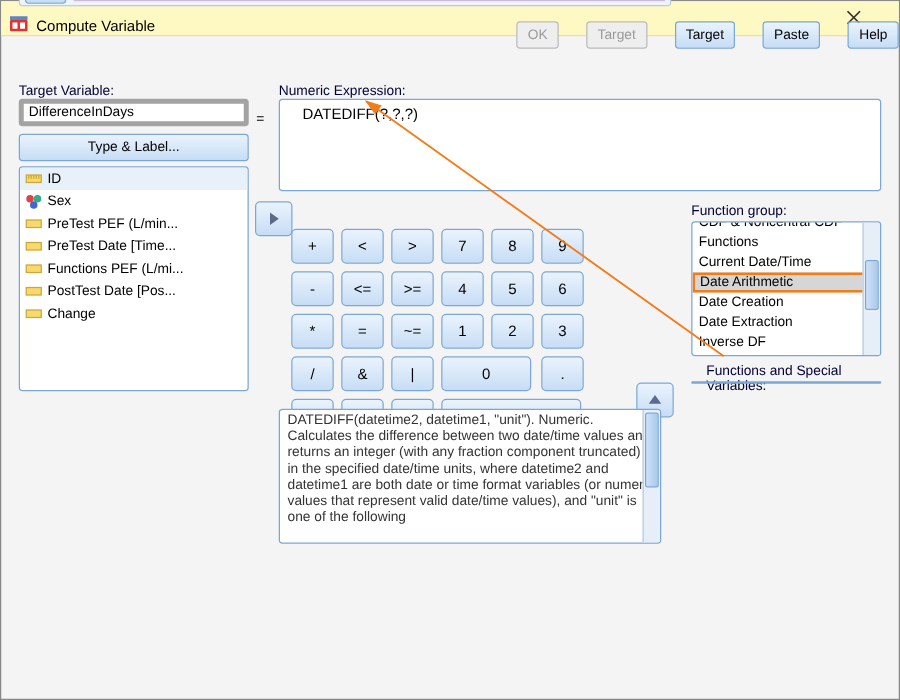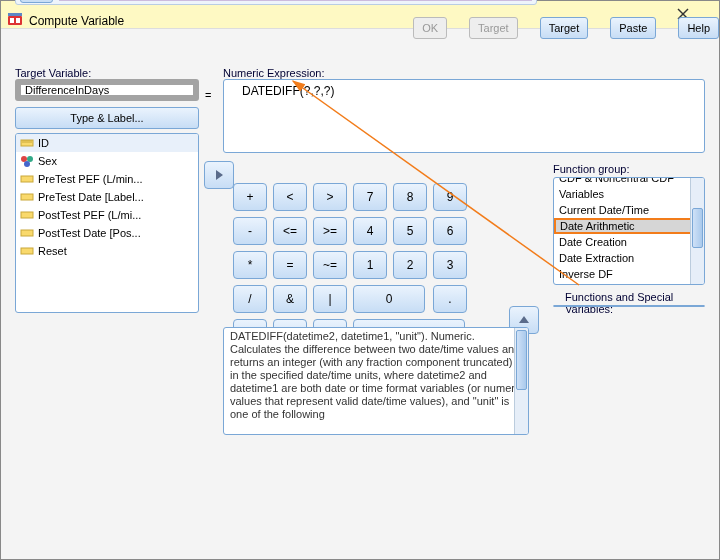--- a/index.html
+++ b/index.html
@@ -5,21 +5,21 @@
 * { box-sizing: border-box; font-family: Tahoma, Arial, sans-serif; font-size: 11px; }
 body { margin: 0; background: #fff; }
 .window { width: 720px; height: 560px; border: 1px solid #888; position: relative; background: #f4f4f4; }
 .titlebar { height: 28px; background: #fef9c3; border-bottom: 1px solid #ddd; display: flex; align-items: flex-end; padding: 0 6px; }
 .titlebar .app-icon { width: 16px; height: 16px; margin-right: 6px; }
 .titlebar .title { flex: 1; font-size: 12px; }
 .titlebar .close { width: 36px; height: 20px; text-align: center; cursor: pointer; }
 .body { position: relative; padding: 10px 14px; }
 .lbl { color: #003; }
 .target-box { display: flex; flex-direction: column; position: absolute; left: 14px; top: 38px; width: 184px; justify-content: center; }
-.target-input { height: 22px; border: 6px solid #a3a3a3; border-radius: 3px; padding: 2px 4px; font-size: 11px; }
+.target-input { height: 22px; border: 4px solid #a3a3a3; border-radius: 3px; padding: 2px 4px; font-size: 11px; }
 .eq { position: absolute; left: 204px; top: 60px; }
 .expr-area { position: absolute; left: 222px; top: 38px; right: 14px; }
 .expr-box { width: 100%; height: 74px; border: 1px solid #7aa7d6; border-radius: 3px; background: #fff; padding: 4px 18px; font-size: 12px; resize: none; }
 .type-btn { margin-top: 6px; }
 .btn { background: linear-gradient(#eaf3fd,#c7ddf5); border: 1px solid #7aa7d6; border-radius: 3px; padding: 3px 8px; cursor: pointer; height: 22px; font-size: 11px; }
 .btn:disabled { color: #999; background: #eee; border-color: #bbb; cursor: default;}
 .varlist { position: absolute; left: 14px; top: 104px; width: 184px; height: 180px; border: 1px solid #7aa7d6; border-radius: 3px; background: #fff; overflow: hidden; }
 .varlist .row { height: 18px; display: flex; align-items: center; padding: 0 4px; gap: 4px; }
 .varlist .row.sel { background: #e8f0fa; align-items: center; }
 .vicon { width: 14px; height: 14px; flex: 0 0 14px; }
@@ -113,45 +113,45 @@
             </svg>
           </span>
           <span>PreTest PEF (L/min...</span>
         </div>
       <div class="row">
           <span class="vicon">
             <svg viewBox="0 0 14 14">
               <rect x="1" y="4" width="12" height="6" fill="#f9d96c" stroke="#c9a83a"></rect>
             </svg>
           </span>
-          <span>PreTest Date [Label...</span>
-        </div>
-      <div class="row">
-          <span class="vicon">
-            <svg viewBox="0 0 14 14">
-              <rect x="1" y="4" width="12" height="6" fill="#f9d96c" stroke="#c9a83a"></rect>
-            </svg>
-          </span>
-          <span>PostTest PEF (L/mi...</span>
+          <span>PreTest Date [Time...</span>
+        </div>
+      <div class="row">
+          <span class="vicon">
+            <svg viewBox="0 0 14 14">
+              <rect x="1" y="4" width="12" height="6" fill="#f9d96c" stroke="#c9a83a"></rect>
+            </svg>
+          </span>
+          <span>Functions PEF (L/mi...</span>
         </div>
       <div class="row">
           <span class="vicon">
             <svg viewBox="0 0 14 14">
               <rect x="1" y="4" width="12" height="6" fill="#f9d96c" stroke="#c9a83a"></rect>
             </svg>
           </span>
           <span>PostTest Date [Pos...</span>
         </div>
       <div class="row">
           <span class="vicon">
             <svg viewBox="0 0 14 14">
               <rect x="1" y="4" width="12" height="6" fill="#f9d96c" stroke="#c9a83a"></rect>
             </svg>
           </span>
-          <span>Reset</span>
+          <span>Change</span>
         </div>
     </div>
 
     <div class="arrow-btn" style="left:203px; top:132px;">
       <svg width="14" height="14" viewBox="0 0 14 14">
           <polygon points="4,2 4,12 11,7" fill="#5a6b8a"></polygon>
         </svg>
     </div>
 
     <div class="keypad">
@@ -203,21 +203,21 @@
           <polygon points="2,10 12,10 7,3" fill="#5a6b8a"></polygon>
         </svg>
     </div>
 
     <span class="group-lbl lbl">Function group:</span>
     <div class="group-box">
       <div class="row" style="margin-top:-8px">
           <span>CDF &amp; Noncentral CDF</span>
         </div>
       <div class="row">
-          <span>Variables</span>
+          <span>Functions</span>
         </div>
       <div class="row">
           <span>Current Date/Time</span>
         </div>
       <div class="row sel">
           <span>Date Arithmetic</span>
         </div>
       <div class="row">
           <span>Date Creation</span>
         </div>

